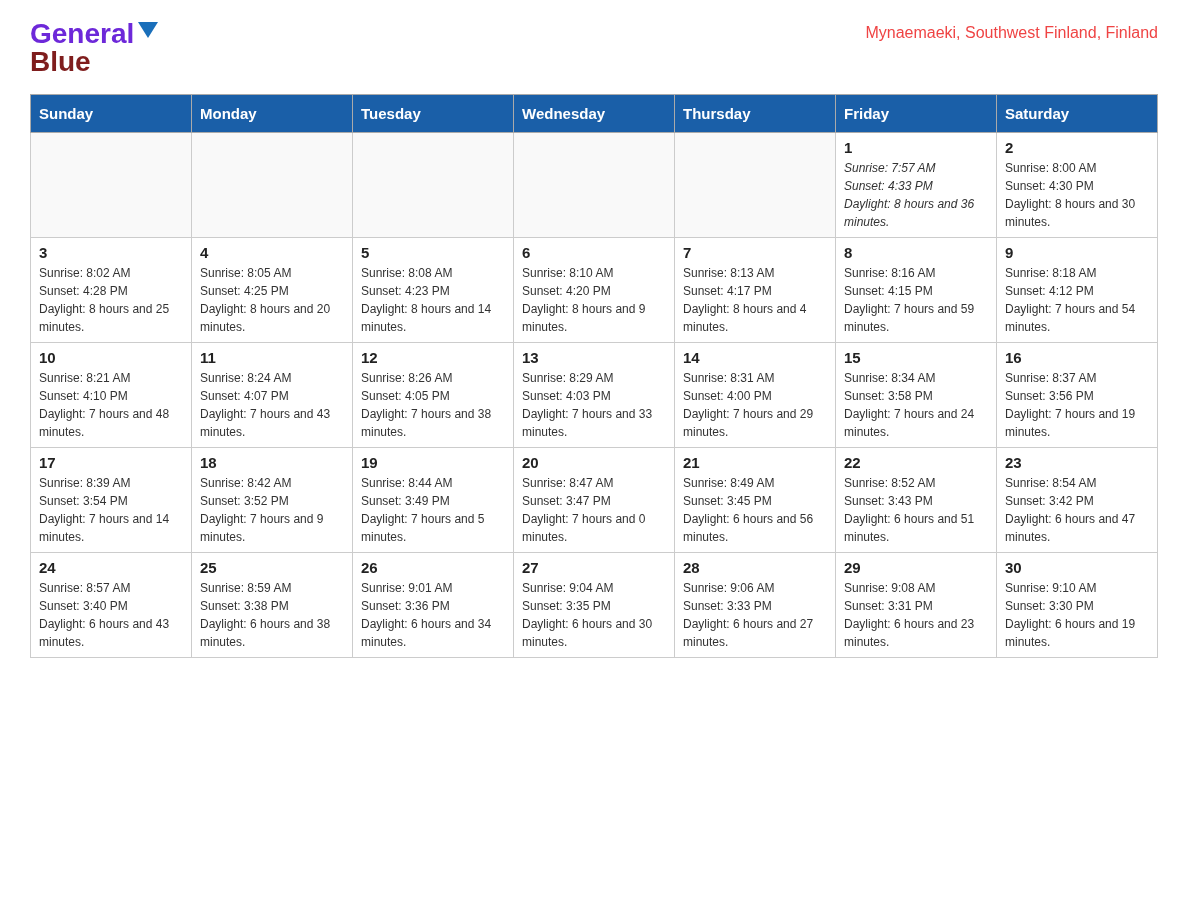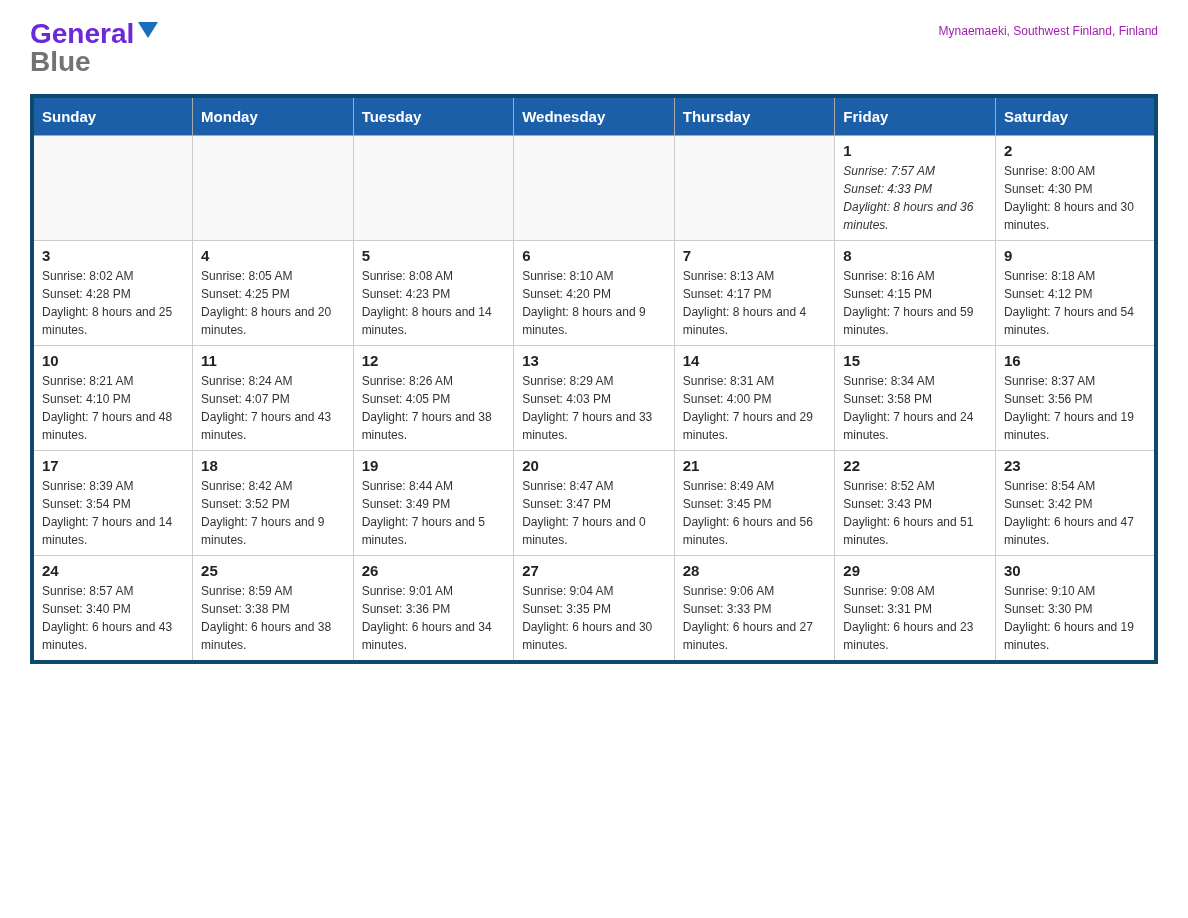--- a/index.html
+++ b/index.html
@@ -24,21 +24,21 @@
     }
     .logo-text-general {
       font-size: 28px;
       font-weight: bold;
       color: #6d28d9;
       line-height: 1;
     }
     .logo-text-blue {
       font-size: 28px;
       font-weight: bold;
-      color: #737373;
+      color: #7f1d1d;
       line-height: 1;
     }
     .logo-triangle {
       display: inline-block;
       width: 0;
       height: 0;
       border-left: 10px solid transparent;
       border-right: 10px solid transparent;
       border-top: 16px solid #1a6fba;
       margin-left: 4px;
@@ -49,28 +49,28 @@
     .title-section {
       text-align: right;
     }
     .page-title {
       font-size: 52px;
       font-weight: bold;
       color: #222;
       line-height: 1.1;
     }
     .subtitle {
-      font-size: 12px;
-      color: #a21caf;
+      font-size: 16px;
+      color: #ef4444;
       margin-top: 4px;
     }
     .calendar {
       width: 100%;
       border-collapse: collapse;
-      border: 4px solid #0c4a6e;
+      border: 1px solid #0c4a6e;
     }
     .calendar th {
       background-color: #1a5fa8;
       color: #fff;
       font-size: 15px;
       font-weight: bold;
       padding: 10px 8px;
       text-align: left;
       border: 1px solid #aaa;
     }

